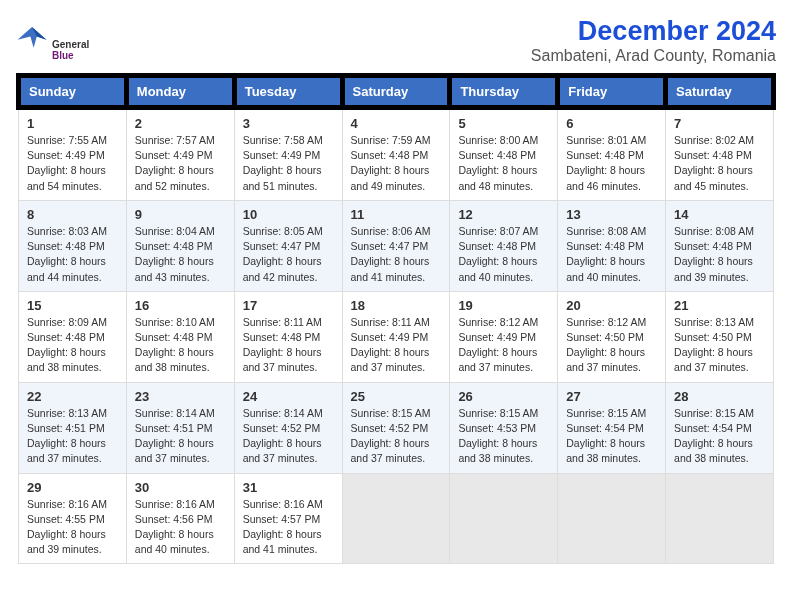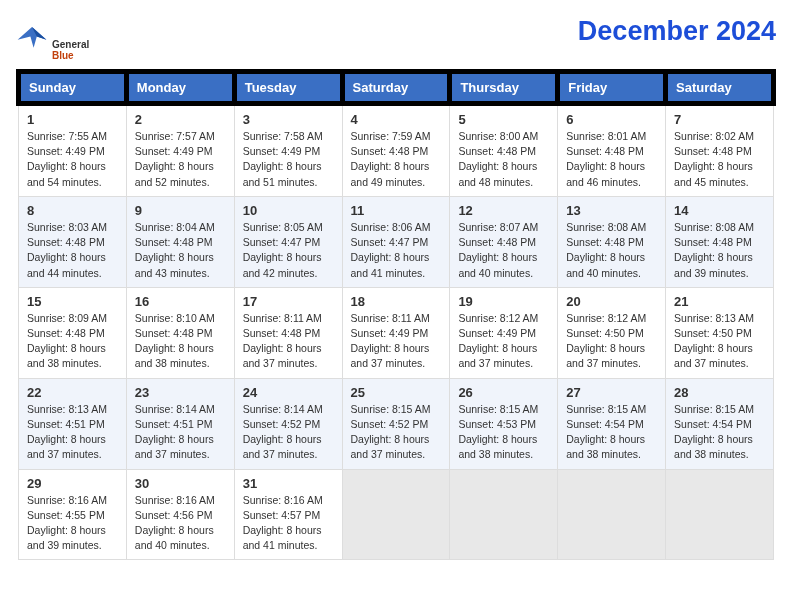--- a/index.html
+++ b/index.html
@@ -91,25 +91,26 @@
 <body>
 
 <div class="header">
   <div class="logo">
     <svg class="logo-bird" viewBox="0 0 40 34" xmlns="http://www.w3.org/2000/svg">
       <polygon points="20,2 38,18 26,14 22,28 18,14 2,18" fill="#3a6fc4"></polygon>
       <polygon points="20,2 38,18 26,14" fill="#1a4fa0"></polygon>
     </svg>
     <div class="logo-text">
       <span>General</span>
-      <span style="color:#c2410c;">Blue</span>
+      <span style="color:#701a75;">Blue</span>
     </div>
   </div>
   <div class="title-block">
     <h1>December 2024</h1>
+    <h2>Sambateni, Arad County, Romania</h2>
   </div>
 </div>
 
 <table class="calendar">
   <thead>
     <tr id="weekday-row">
         <th>Sunday</th>
         <th>Monday</th>
         <th>Tuesday</th>
         <th>Saturday</th>

